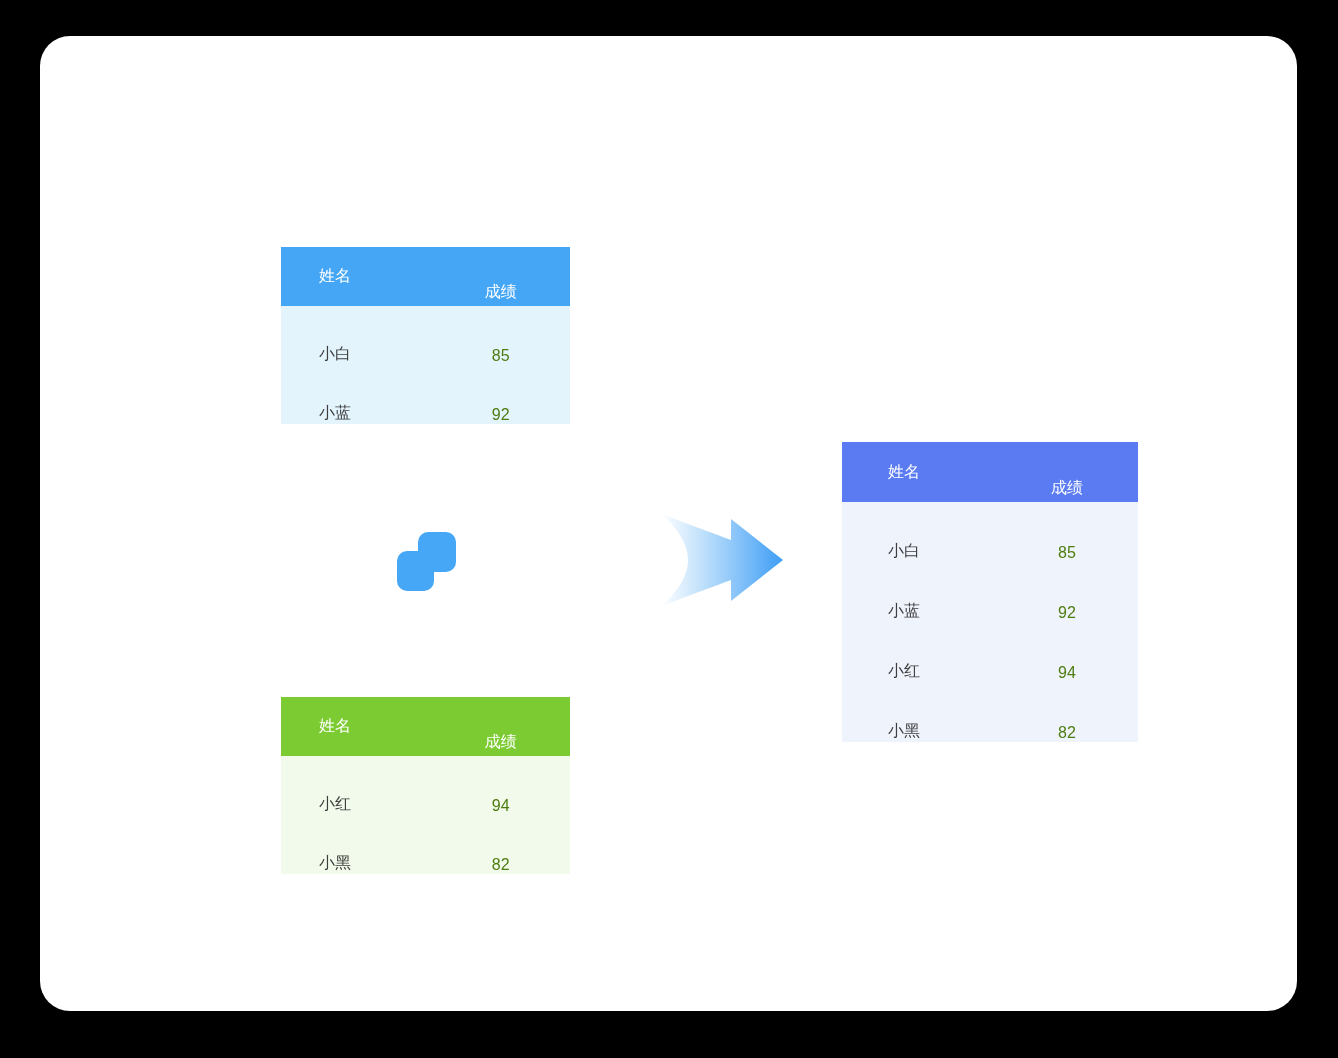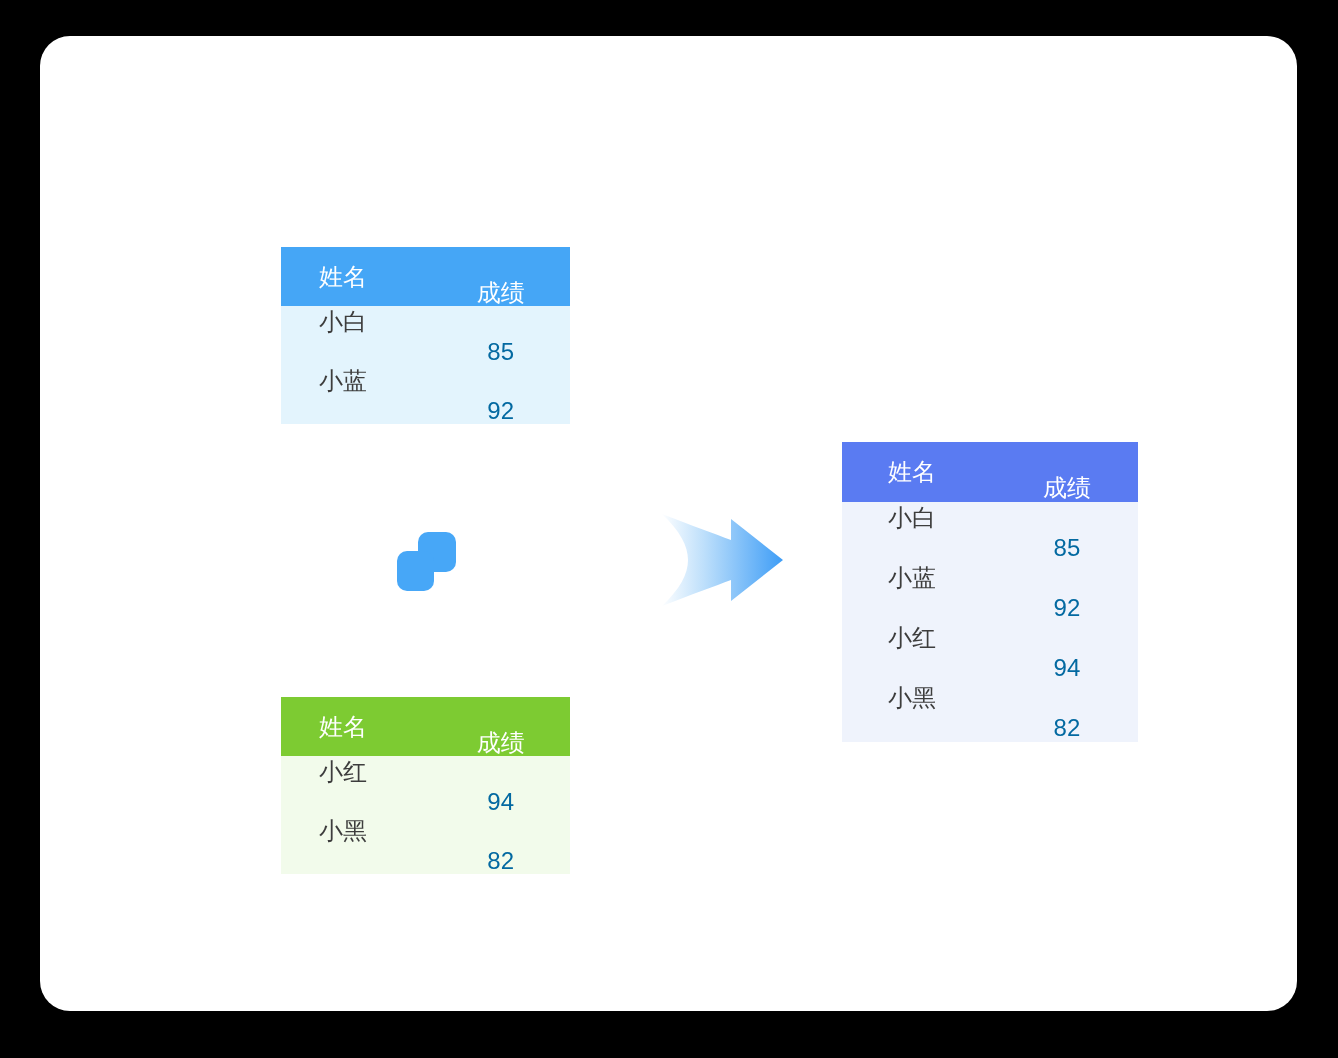--- a/index.html
+++ b/index.html
@@ -20,43 +20,43 @@
     left: 40px;
     top: 36px;
     width: 1257px;
     height: 975px;
     background: #ffffff;
     border-radius: 30px;
   }
   
   .tbl {
     position: absolute;
-    font-size: 24px;
+    font-size: 16px;
   }
   .thead {
     display: flex;
     align-items: center;
     color: #ffffff;
   }
   .trow {
     display: flex;
-    align-items: flex-start;
+    align-items: flex-end;
   }
   .c1 {
     flex: 1 1 auto;
     text-align: left;
   }
   .c2 {
     width: 48%;
     flex: 0 0 48%;
     text-align: center;
     margin-top: 32px;
   }
   .name  { color: #3d3d3d; }
-  .score { color: #0369a1; }
+  .score { color: #4d7c0f; }
 
   
   .tbl-a { left: 241px; top: 211px; width: 289px; }
   .tbl-a .thead { height: 59px; background: #45a6f6; }
   .tbl-a .trow  { height: 59px; background: #e3f4fd; }
   .tbl-a .c1 { padding-left: 38px; }
 
   
   .tbl-b { left: 241px; top: 661px; width: 289px; }
   .tbl-b .thead { height: 59px; background: #7dcb32; }

